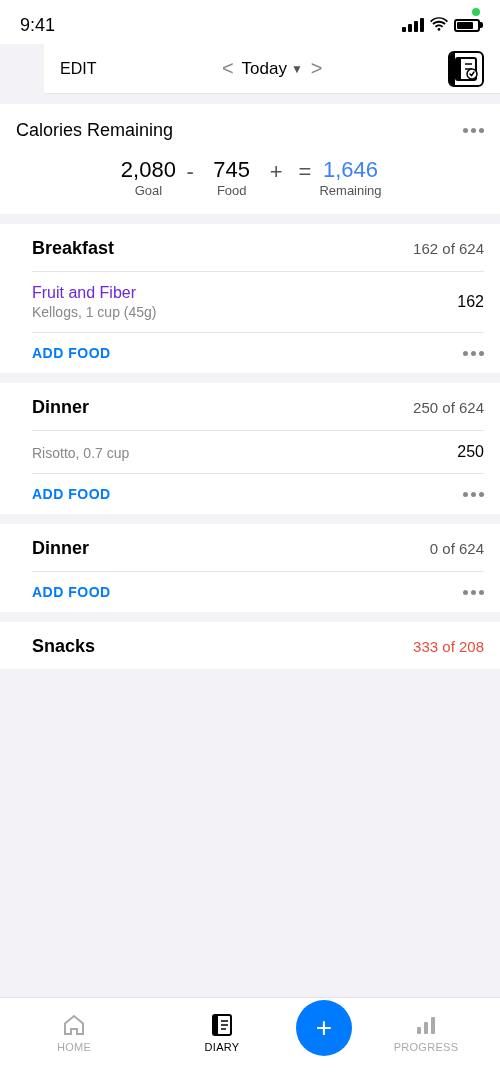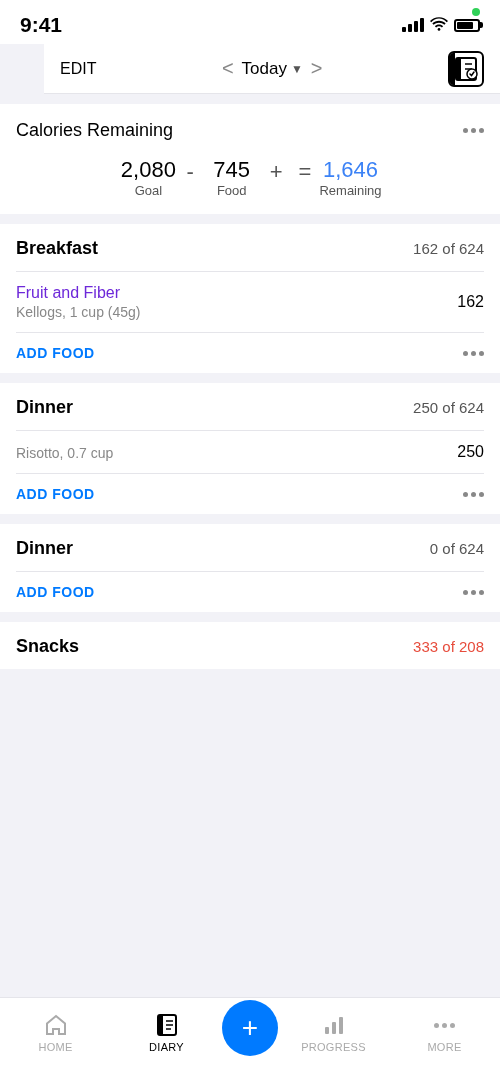--- a/index.html
+++ b/index.html
@@ -16,22 +16,22 @@
     
     .status-bar {
       background: #fff;
       display: flex;
       justify-content: space-between;
       align-items: center;
       padding: 12px 20px 6px;
       height: 44px;
     }
     .status-time {
-      font-size: 21px;
-      font-weight: 700;
+      font-size: 18px;
+      font-weight: 400;
       text-align: center;
     }
     .status-icons {
       display: flex;
       align-items: center;
       gap: 6px;
     }
     .signal-icon { display: flex; align-items: flex-end; gap: 2px; }
     .signal-icon span {
       background: #000;
@@ -223,20 +223,21 @@
       font-weight: 400;
       color: #000;
       position: relative;
       z-index: 1;
     }
 
     
     .meal-section {
       background: #fff;
       margin-top: 10px;
+      padding-left: 16px;
     }
     .meal-header {
       display: flex;
       justify-content: space-between;
       align-items: center;
       padding: 14px 16px 12px;
     }
     .meal-name {
       font-size: 18px;
       font-weight: 700;
@@ -523,21 +524,13 @@
     <span class="tab-center-plus">+</span>
   </div>
   <div class="tab-item">
     <svg class="svg-icon" viewBox="0 0 24 24" fill="none" stroke="#aaa" stroke-width="2">
       <rect x="3" y="14" width="4" height="7" rx="1" fill="#aaa" stroke="none"></rect>
       <rect x="10" y="9" width="4" height="12" rx="1" fill="#aaa" stroke="none"></rect>
       <rect x="17" y="4" width="4" height="17" rx="1" fill="#aaa" stroke="none"></rect>
     </svg>
     <span class="tab-label">PROGRESS</span>
   </div>
-  <div class="tab-item">
-    <div style="display:flex;gap:3px;align-items:center;height:24px;">
-      <div style="width:5px;height:5px;background:#aaa;border-radius:50%;"></div>
-      <div style="width:5px;height:5px;background:#aaa;border-radius:50%;"></div>
-      <div style="width:5px;height:5px;background:#aaa;border-radius:50%;"></div>
-    </div>
-    <span class="tab-label">MORE</span>
-  </div>
 </div>
 
 </body></html>

